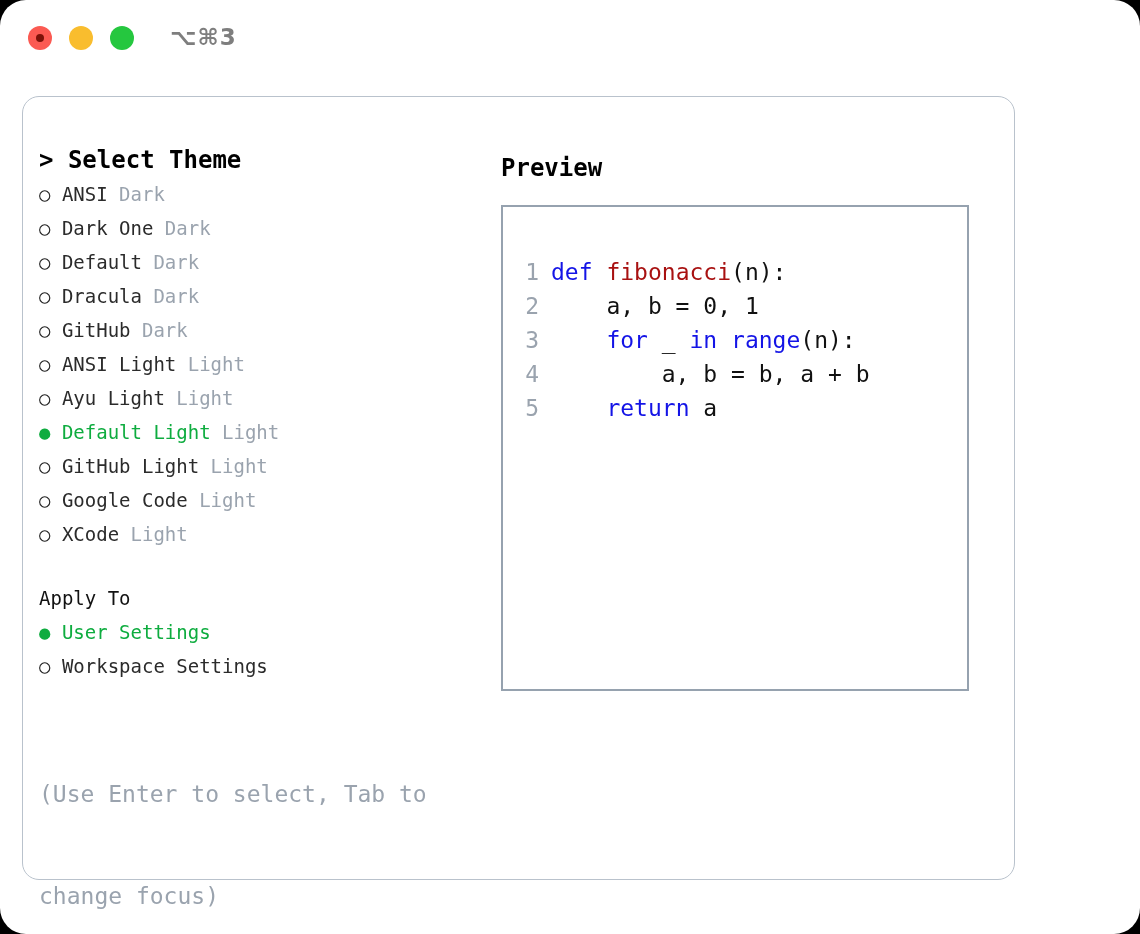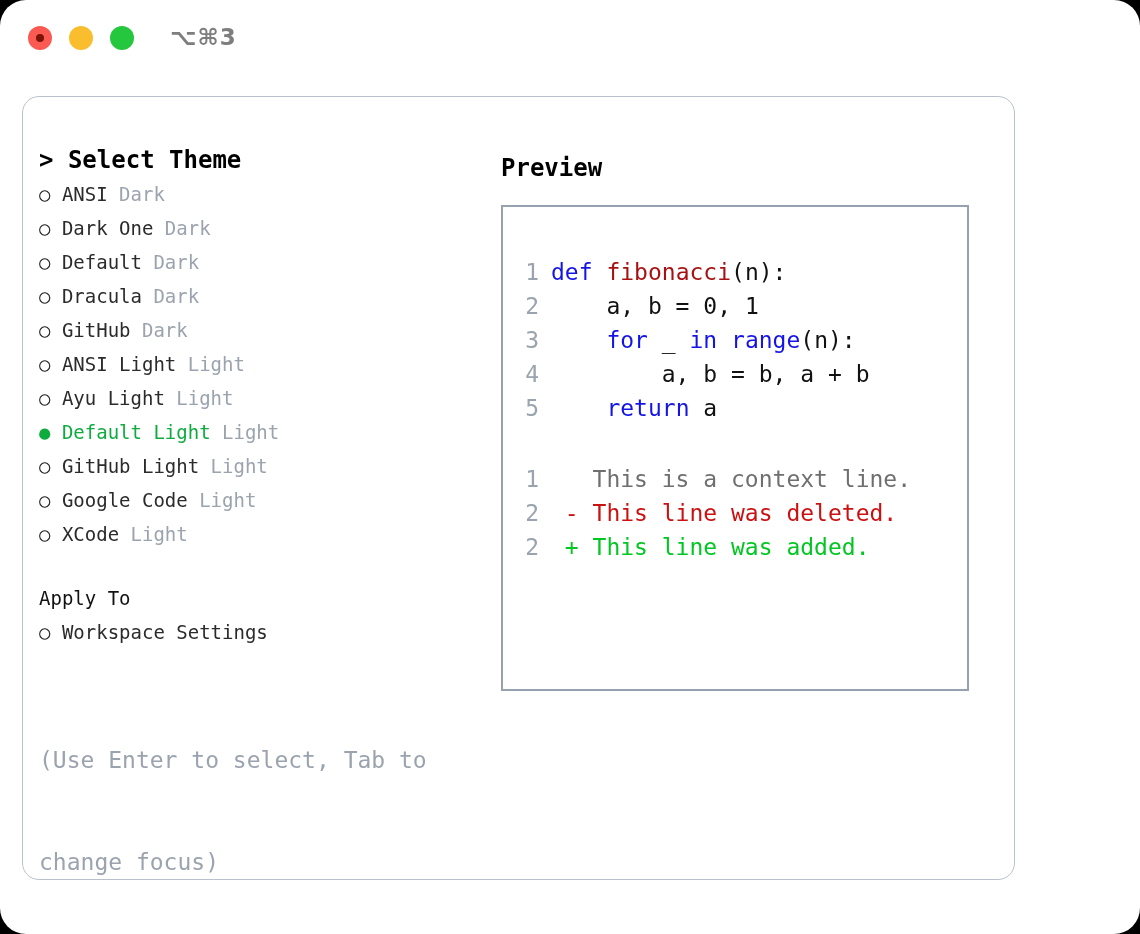--- a/index.html
+++ b/index.html
@@ -214,35 +214,35 @@
             <div class="option-row"><span class="marker">○ </span><span class="opt-label">GitHub Light</span><span class="badge"> Light</span></div>
             <div class="option-row"><span class="marker">○ </span><span class="opt-label">Google Code</span><span class="badge"> Light</span></div>
             <div class="option-row"><span class="marker">○ </span><span class="opt-label">XCode</span><span class="badge"> Light</span></div>
           </div>
 
         <div class="spacer-sm"></div>
 
         <div class="apply-header">Apply To</div>
 
         <div id="apply-list">
+            <div class="option-row selected"><span class="marker">● </span><span class="opt-label">User Settings</span></div>
             <div class="option-row"><span class="marker">○ </span><span class="opt-label">Workspace Settings</span></div>
           </div>
 
         <div class="spacer-md"></div>
 
         <div class="hint">
           <div>(Use Enter to select, Tab to</div>
           <div>change focus)</div>
         </div>
       </div>
 
       <div class="right-col">
         <div class="preview-title">Preview</div>
 
         <div class="preview-box">
           <div class="code" id="code-block"><div><span class="ln">1</span><span class="tok-kw">def</span><span class="tok-plain"> </span><span class="tok-fn">fibonacci</span><span class="tok-plain">(n):</span></div><div><span class="ln">2</span><span class="tok-plain">    a, b = </span><span class="tok-num">0</span><span class="tok-plain">, </span><span class="tok-num">1</span></div><div><span class="ln">3</span><span class="tok-plain">    </span><span class="tok-kw">for</span><span class="tok-plain"> _ </span><span class="tok-kw">in</span><span class="tok-plain"> </span><span class="tok-kw">range</span><span class="tok-plain">(n):</span></div><div><span class="ln">4</span><span class="tok-plain">        a, b = b, a + b</span></div><div><span class="ln">5</span><span class="tok-plain">    </span><span class="tok-kw">return</span><span class="tok-plain"> a</span></div></div>
-          <div class="diff" id="diff-block"><div><span class="ln">1</span><span class="diff-ctx">   This is a context line.</span></div><div><span class="ln">2</span><span class="diff-del"> - This line was deleted.</span></div><div><span class="ln">2</span><span class="diff-add"> + This line was added.</span></div></div>
         </div>
       </div>
 
     </div>
   </div>
 </div>
 
 </body></html>

